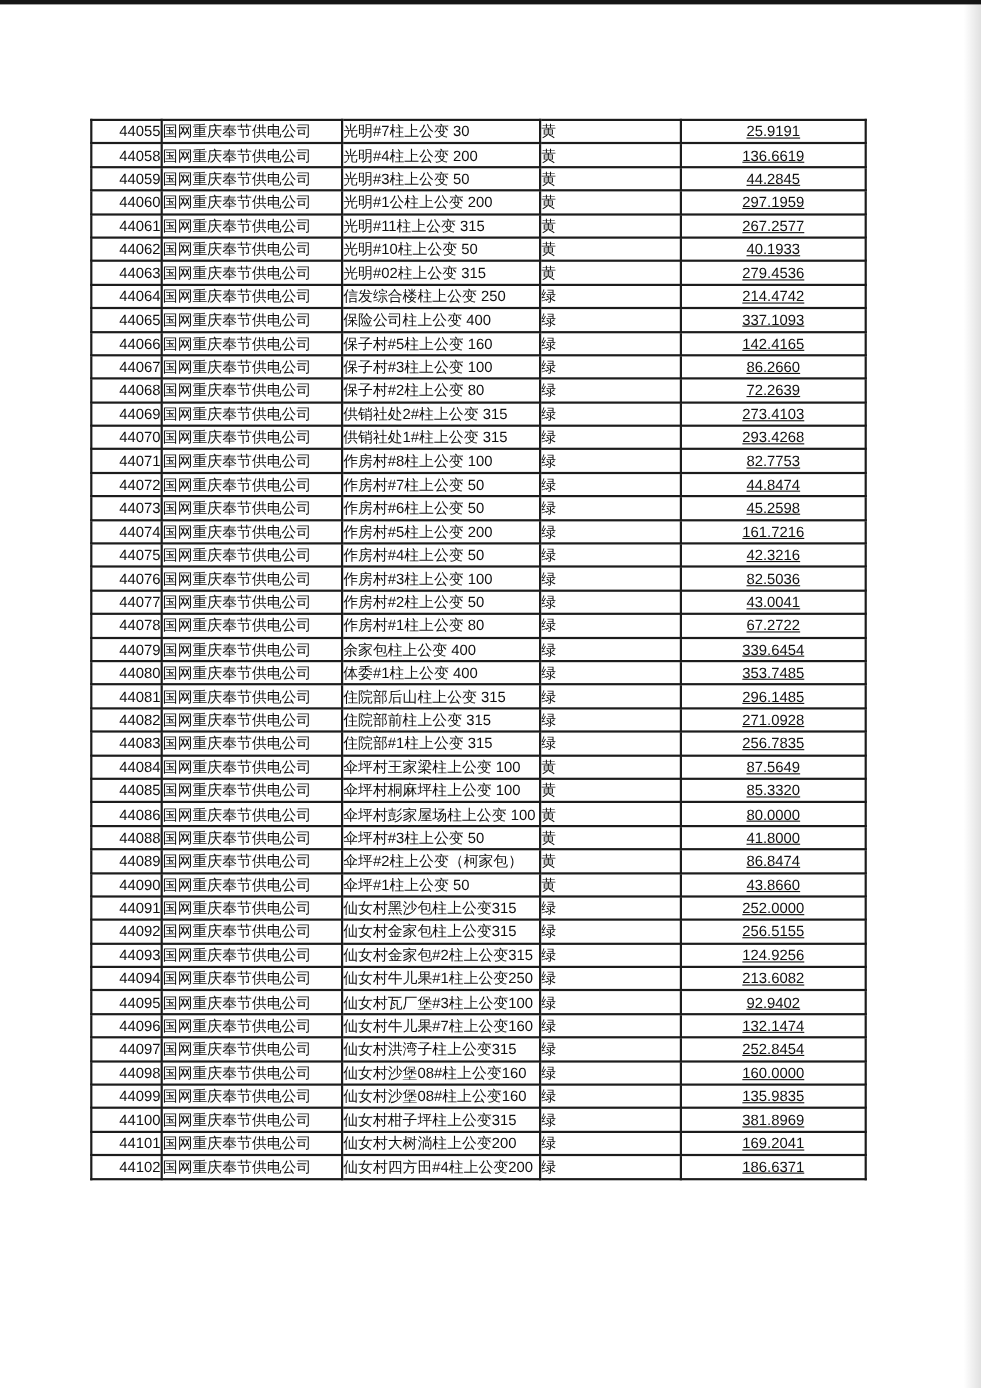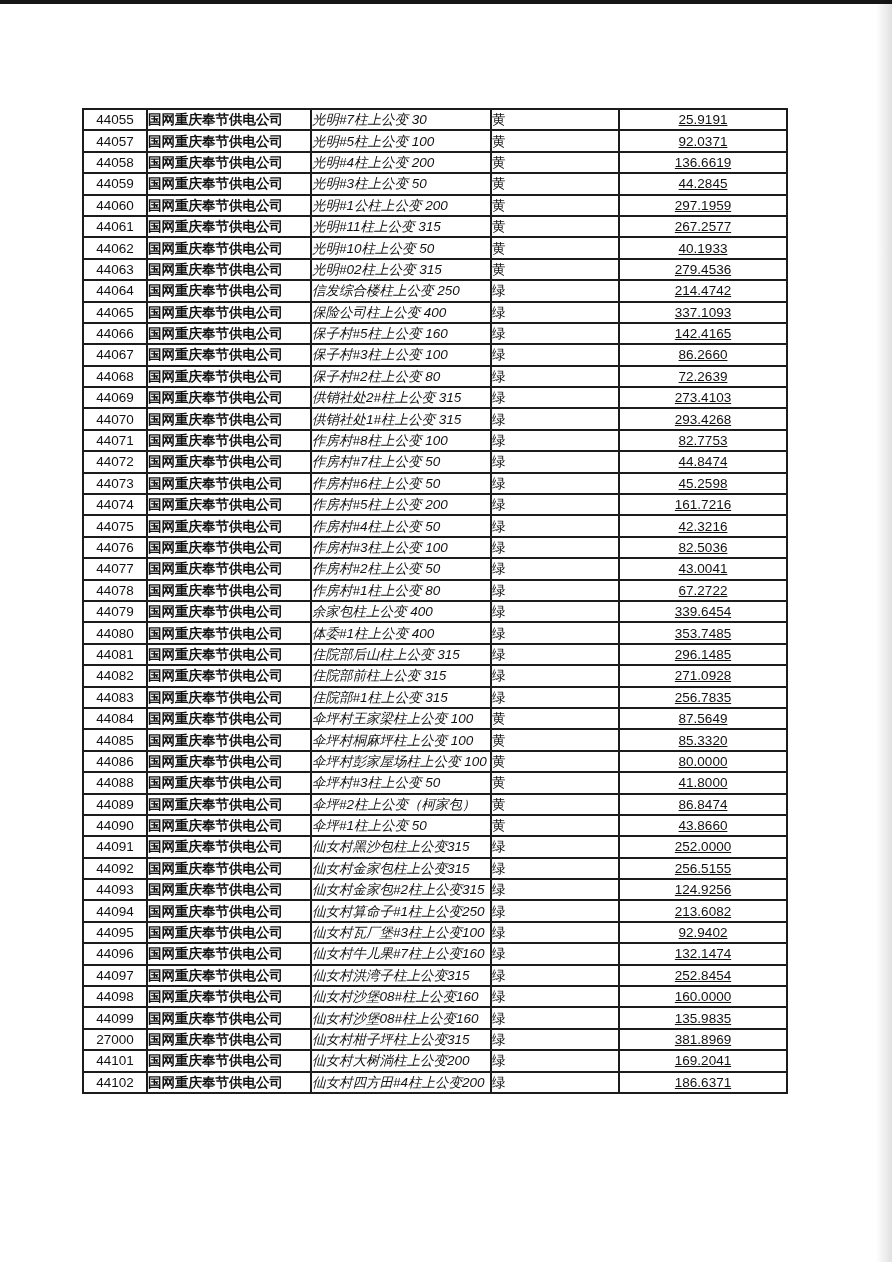--- a/index.html
+++ b/index.html
@@ -43,23 +43,23 @@
     border: 2px solid #1c1c1c;
     height: 19.4px;
     padding: 0;
     font-size: 13.5px;
     line-height: 19px;
     color: #111111;
     white-space: nowrap;
     overflow: hidden;
     vertical-align: middle;
   }
-  td.c-id    { text-align: center; }
-  td.c-company { padding-left: 4px; font-weight: bold; }
-  td.c-device  { padding-left: 4px; font-style: italic; }
+  td.c-id    { text-align: right; }
+  td.c-company { padding-left: 4px; }
+  td.c-device  { padding-left: 4px; }
   td.c-status  { padding-left: 4px; }
   td.c-value { text-align: center; text-decoration: underline; }
   col.w-id      { width: 64px; }
   col.w-company { width: 164px; }
   col.w-device  { width: 180px; }
   col.w-status  { width: 128px; }
   col.w-value   { width: 168px; }
 </style>
 </head>
 <body>
@@ -77,27 +77,20 @@
   </colgroup>
   <tbody>
       <tr>
         <td class="c-id">44055</td>
         <td class="c-company">国网重庆奉节供电公司</td>
         <td class="c-device">光明#7柱上公变 30</td>
         <td class="c-status">黄</td>
         <td class="c-value">25.9191</td>
       </tr>
       <tr>
-        <td class="c-id">44057</td>
-        <td class="c-company">国网重庆奉节供电公司</td>
-        <td class="c-device">光明#5柱上公变 100</td>
-        <td class="c-status">黄</td>
-        <td class="c-value">92.0371</td>
-      </tr>
-      <tr>
         <td class="c-id">44058</td>
         <td class="c-company">国网重庆奉节供电公司</td>
         <td class="c-device">光明#4柱上公变 200</td>
         <td class="c-status">黄</td>
         <td class="c-value">136.6619</td>
       </tr>
       <tr>
         <td class="c-id">44059</td>
         <td class="c-company">国网重庆奉节供电公司</td>
         <td class="c-device">光明#3柱上公变 50</td>
@@ -331,21 +324,21 @@
       <tr>
         <td class="c-id">44093</td>
         <td class="c-company">国网重庆奉节供电公司</td>
         <td class="c-device">仙女村金家包#2柱上公变315</td>
         <td class="c-status">绿</td>
         <td class="c-value">124.9256</td>
       </tr>
       <tr>
         <td class="c-id">44094</td>
         <td class="c-company">国网重庆奉节供电公司</td>
-        <td class="c-device">仙女村算命子#1柱上公变250</td>
+        <td class="c-device">仙女村牛儿果#1柱上公变250</td>
         <td class="c-status">绿</td>
         <td class="c-value">213.6082</td>
       </tr>
       <tr>
         <td class="c-id">44095</td>
         <td class="c-company">国网重庆奉节供电公司</td>
         <td class="c-device">仙女村瓦厂堡#3柱上公变100</td>
         <td class="c-status">绿</td>
         <td class="c-value">92.9402</td>
       </tr>
@@ -371,21 +364,21 @@
         <td class="c-value">160.0000</td>
       </tr>
       <tr>
         <td class="c-id">44099</td>
         <td class="c-company">国网重庆奉节供电公司</td>
         <td class="c-device">仙女村沙堡08#柱上公变160</td>
         <td class="c-status">绿</td>
         <td class="c-value">135.9835</td>
       </tr>
       <tr>
-        <td class="c-id">27000</td>
+        <td class="c-id">44100</td>
         <td class="c-company">国网重庆奉节供电公司</td>
         <td class="c-device">仙女村柑子坪柱上公变315</td>
         <td class="c-status">绿</td>
         <td class="c-value">381.8969</td>
       </tr>
       <tr>
         <td class="c-id">44101</td>
         <td class="c-company">国网重庆奉节供电公司</td>
         <td class="c-device">仙女村大树淌柱上公变200</td>
         <td class="c-status">绿</td>

